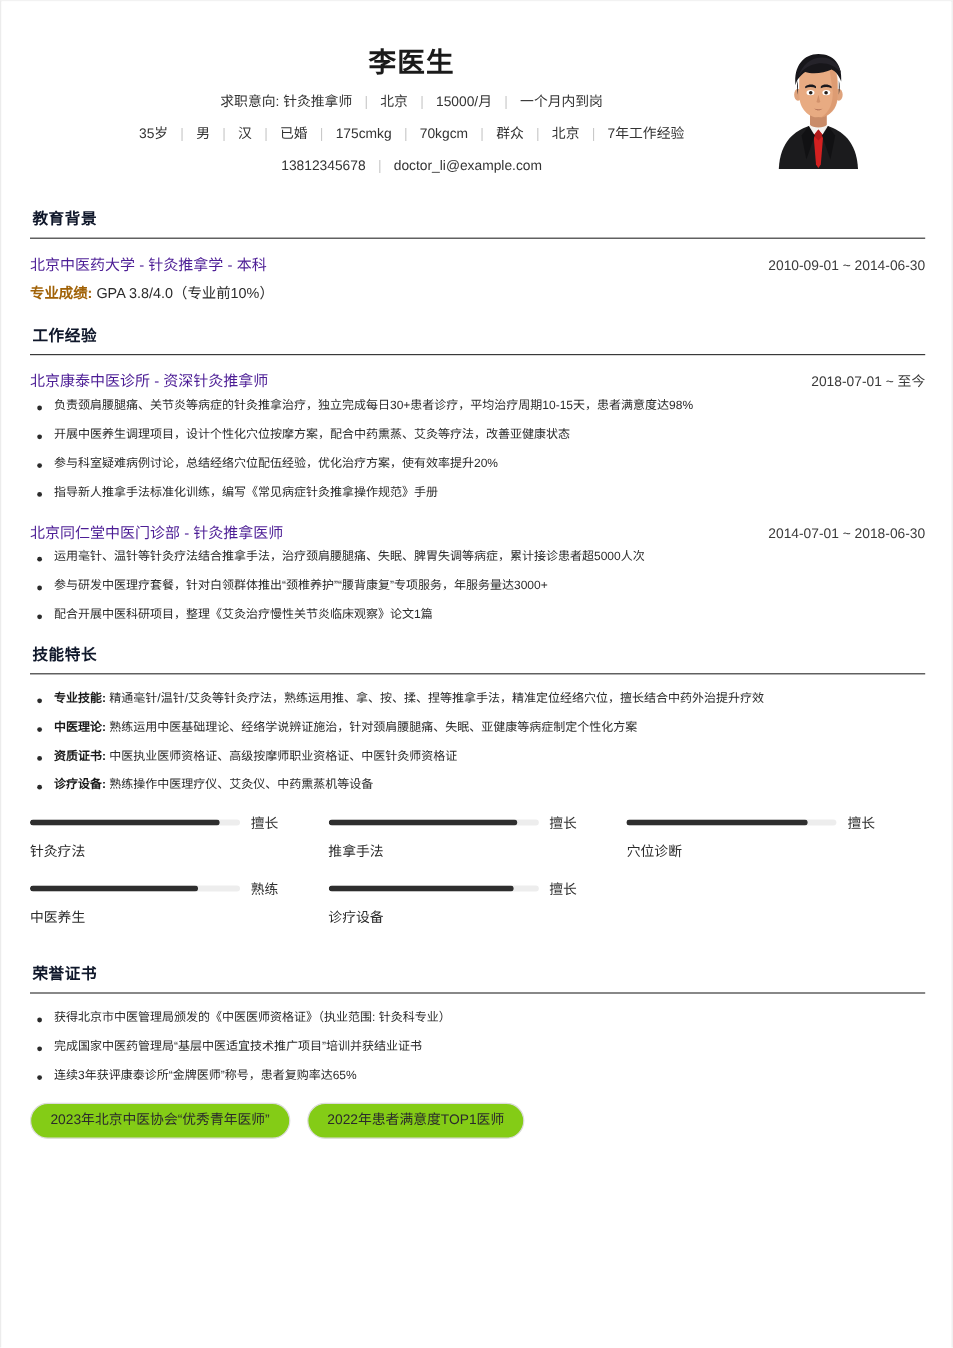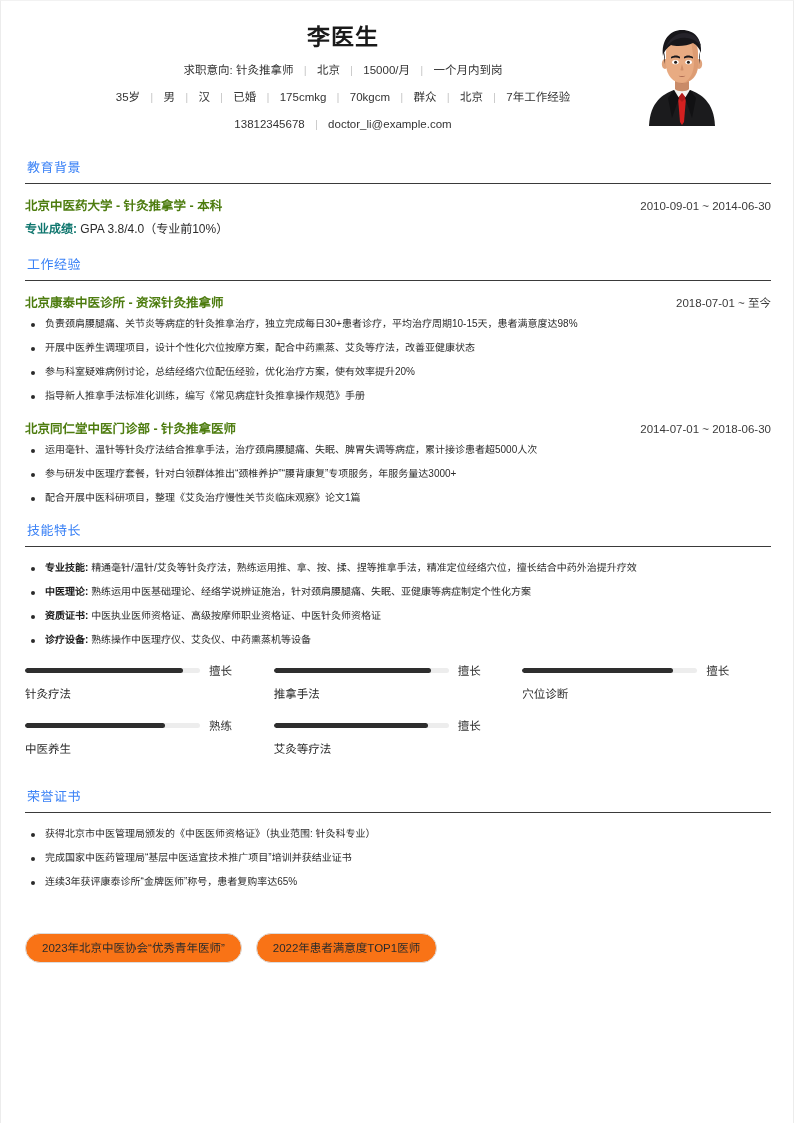--- a/index.html
+++ b/index.html
@@ -14,21 +14,21 @@
     color: #222222;
     font-size: 12px;
     position: relative;
     border-left: 1px solid #ececec;
     border-right: 1px solid #ececec;
     border-top: 1px solid #f2f2f2;
   }
   .page {
     width: 794px;
     height: 1123px;
-    padding: 0 24px;
+    padding: 15px 24px;
     position: relative;
   }
 
   
   .header {
     position: relative;
     padding-top: 22px;
     padding-bottom: 10px;
     min-height: 125px;
   }
@@ -64,54 +64,54 @@
     height: 100px;
     overflow: hidden;
     background: #ffffff;
   }
   .photo svg { display: block; }
 
   
   .section { margin-top: 14px; }
   .section-title {
     font-size: 13px;
-    font-weight: normal;
-    color: #3b82f6;
+    font-weight: bold;
+    color: #0f172a;
     padding: 0 0 7px 2px;
     border-bottom: 1.6px solid #3a3a3a;
     letter-spacing: 0.5px;
   }
   .section-body { padding-top: 11px; }
 
   
   .entry { margin-bottom: 4px; }
   .entry + .entry { margin-top: 14px; }
   .entry-head {
     display: flex;
     justify-content: space-between;
     align-items: baseline;
     margin-bottom: 5px;
   }
   .entry-title {
     font-size: 12.5px;
-    font-weight: bold;
-    color: #4d7c0f;
+    font-weight: normal;
+    color: #4c1d95;
   }
   .entry-date {
     font-size: 11.5px;
     color: #3a3a3a;
     white-space: nowrap;
     padding-left: 12px;
   }
   .edu-line {
     font-size: 12px;
     color: #2b2b2b;
     line-height: 1.75;
   }
-  .edu-line b { color: #0f766e; font-weight: bold; }
+  .edu-line b { color: #a16207; font-weight: bold; }
 
   
   ul.bullets { list-style: none; margin: 2px 0 0 0; }
   ul.bullets > li {
     position: relative;
     padding-left: 20px;
     font-size: 10px;
     line-height: 1.6;
     color: #2b2b2b;
     margin-bottom: 8px;
@@ -175,24 +175,23 @@
     gap: 10px 14px;
     margin-top: 14px;
     max-width: 650px;
   }
   .tag {
     border: 1px solid #dcdcdc;
     border-radius: 16px;
     padding: 6px 16px;
     font-size: 11.5px;
     color: #2b2b2b;
-    background: #f97316;
+    background: #84cc16;
     white-space: nowrap;
     line-height: 1.4;
-    margin-top: 29px;
   }
 </style>
 </head>
 <body>
 
 <div class="page">
 
   <div class="header">
     <div class="name">李医生</div>
 
@@ -392,21 +391,21 @@
           <div class="bar-name">中医养生</div>
         </div>
 
         <div class="bar-item">
           <div class="bar-row">
             <div class="bar-track">
               <div class="bar-fill" style="width: 88%;"></div>
             </div>
             <span class="bar-level">擅长</span>
           </div>
-          <div class="bar-name">艾灸等疗法</div>
+          <div class="bar-name">诊疗设备</div>
         </div>
       </div>
     </div>
   </div>
 
   <div class="section">
     <div class="section-title">荣誉证书</div>
     <div class="section-body">
       <ul class="bullets">
         <li>获得北京市中医管理局颁发的《中医医师资格证》（执业范围: 针灸科专业）</li>

